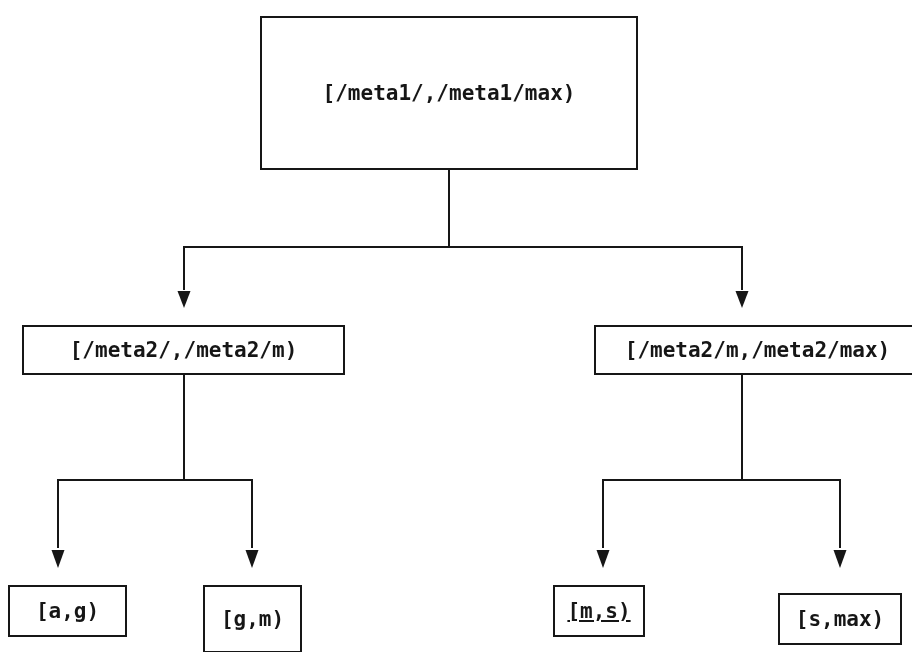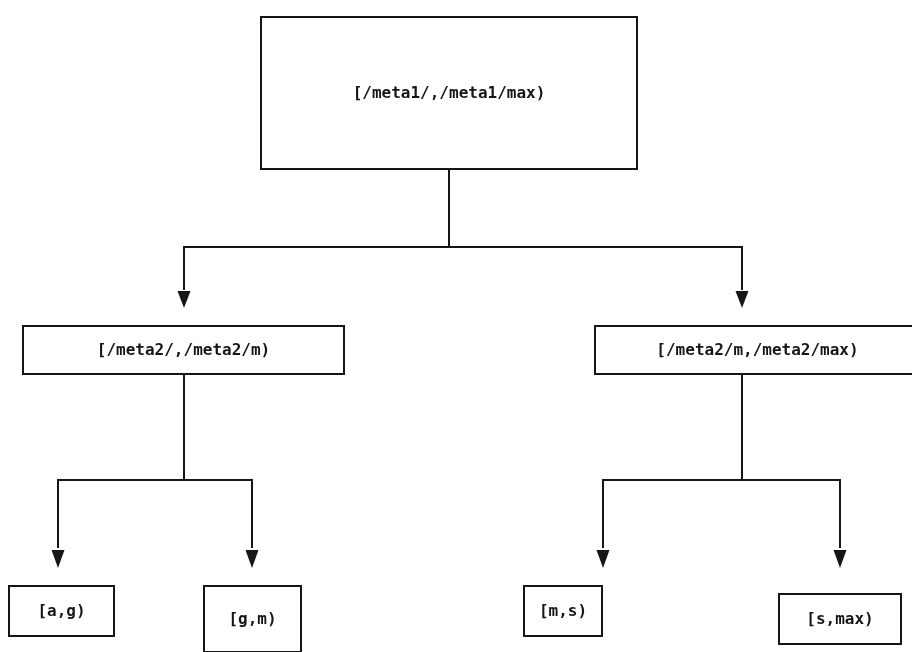--- a/index.html
+++ b/index.html
@@ -35,21 +35,21 @@
   .node {
     position: absolute;
     box-sizing: border-box;
     border: 2px solid #161616;
     background: #ffffff;
     display: flex;
     align-items: center;
     justify-content: center;
     color: #161616;
     font-weight: 700;
-    font-size: 16px;
+    font-size: 21px;
     white-space: nowrap;
   }
   .node .lbl {
     display: inline-block;
     line-height: 1;
   }
 </style>
 </head>
 <body>
 
@@ -81,29 +81,29 @@
   </div>
 
   <div class="node" style="left:22px; top:325px; width:323px; height:50px;">
     <span class="lbl">[/meta2/,/meta2/m)</span>
   </div>
 
   <div class="node" style="left:594px; top:325px; width:327px; height:50px;">
     <span class="lbl">[/meta2/m,/meta2/max)</span>
   </div>
 
-  <div class="node" style="left:8px; top:585px; width:107px; height:52px;">
+  <div class="node" style="left:8px; top:585px; width:119px; height:52px;">
     <span class="lbl">[a,g)</span>
   </div>
 
   <div class="node" style="left:203px; top:585px; width:99px; height:68px;">
     <span class="lbl">[g,m)</span>
   </div>
 
-  <div class="node" style="left:523px; top:585px; width:80px; height:52px;">
+  <div class="node" style="left:553px; top:585px; width:92px; height:52px;text-decoration:underline;">
     <span class="lbl">[m,s)</span>
   </div>
 
   <div class="node" style="left:778px; top:585px; width:124px; height:52px;margin-top:8px;">
     <span class="lbl">[s,max)</span>
   </div>
 
 </div>
 
 </body></html>

